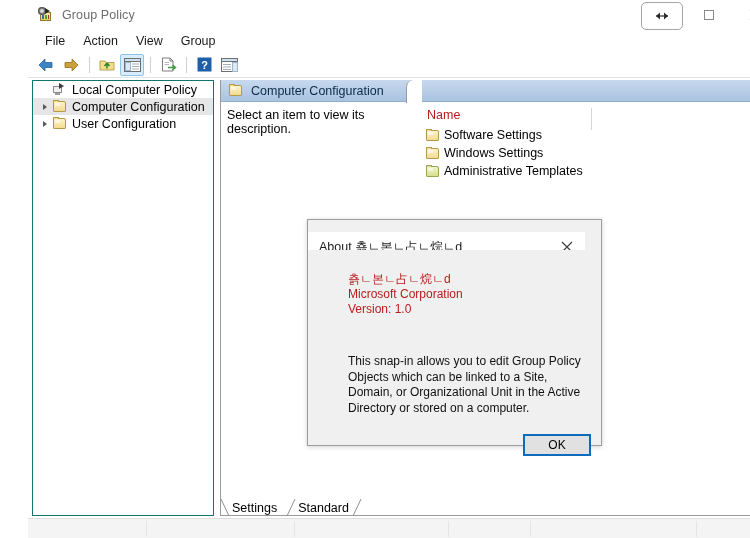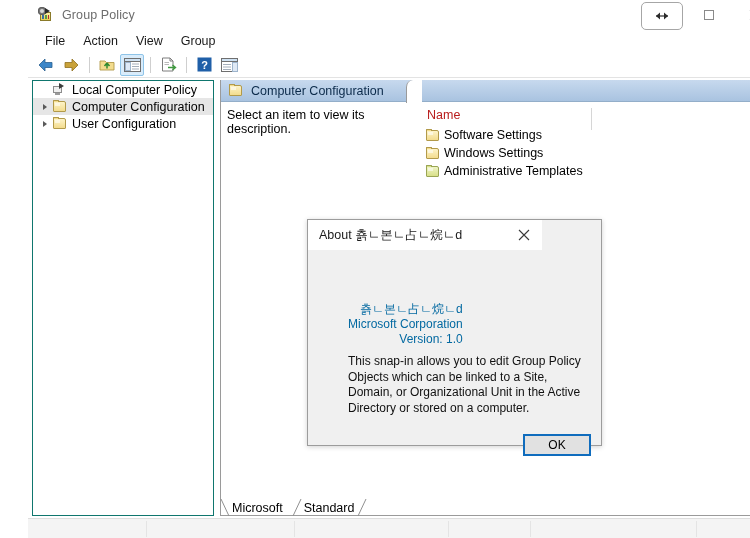--- a/index.html
+++ b/index.html
@@ -334,44 +334,44 @@
   .dialog {
     position: absolute;
     left: 279px; top: 219px;
     width: 295px; height: 227px;
     background: #f0f0f0;
     border: 1px solid #9c9c9c;
     box-sizing: border-box;
     box-shadow: 0 1px 5px rgba(0,0,0,.18);
   }
   .dlg-title {
-    position: absolute; left: 0; top: 0;
-    width: 234px; height: 30px;
+    position: absolute; left: 0; top: 12px;
+    width: 277px; height: 30px;
     background: #ffffff;
     display: flex; align-items: center;
     box-sizing: border-box;
   }
   .dlg-title-text {
     font-size: 12.5px; color: #1a1a1a;
     margin-left: 11px;
   }
   .dlg-close {
     position: absolute; right: 0; top: 0;
     width: 36px; height: 30px;
     display: flex; align-items: center; justify-content: center;
   }
   .dlg-body {
     position: absolute; left: 0; top: 30px;
     width: 293px; height: 195px;
     background: #f0f0f0;
     box-sizing: border-box;
   }
   .dlg-prodblock {
-    position: absolute; left: 40px; top: 52px;
-    font-size: 12px; color: #0369a1; line-height: 15px; text-align: right;
+    position: absolute; left: 40px; top: 22px;
+    font-size: 12px; color: #b91c1c; line-height: 15px;
   }
   .dlg-desc {
     position: absolute; left: 40px; top: 104px;
     width: 235px;
     font-size: 12px; color: #111; line-height: 15.5px;
   }
   .ok-btn {
     position: absolute;
     left: 215px; top: 184px;
     width: 68px; height: 22px;
@@ -565,21 +565,21 @@
     </div>
   </div>
 
   <div class="notch"></div>
 
   <div class="tabs">
     <div class="tab">
       <svg class="slashL" style="left:0" viewBox="0 0 10 19" width="10" height="19">
         <path d="M1,1 L9,18" stroke="#909090" stroke-width="1" fill="none"></path>
       </svg>
-      <span>Microsoft</span>
+      <span>Settings</span>
     </div>
     <div class="tab">
       <svg class="slashL" style="left:0" viewBox="0 0 10 19" width="10" height="19">
         <path d="M9,1 L1,18" stroke="#909090" stroke-width="1" fill="none"></path>
       </svg>
       <span>Standard</span>
       <svg class="slashR" style="right:-4px" viewBox="0 0 10 19" width="10" height="19">
         <path d="M9,1 L1,18" stroke="#909090" stroke-width="1" fill="none"></path>
       </svg>
     </div>

